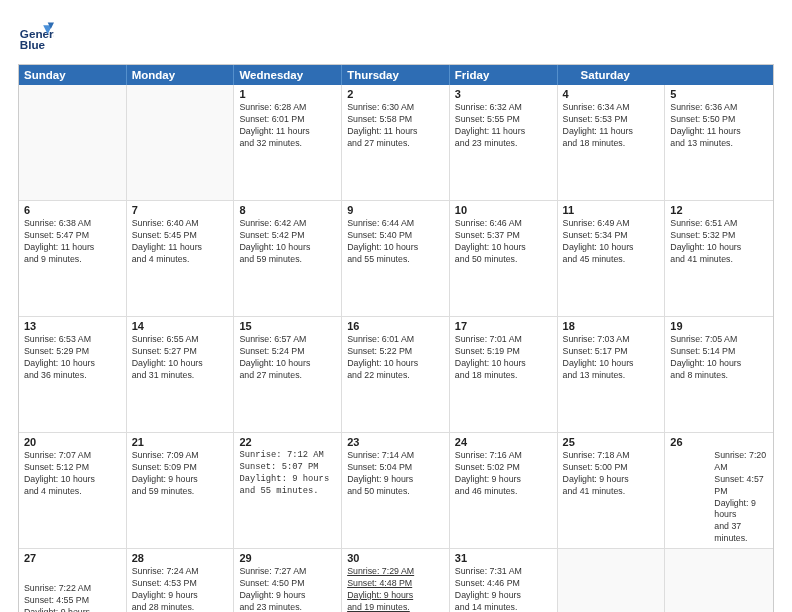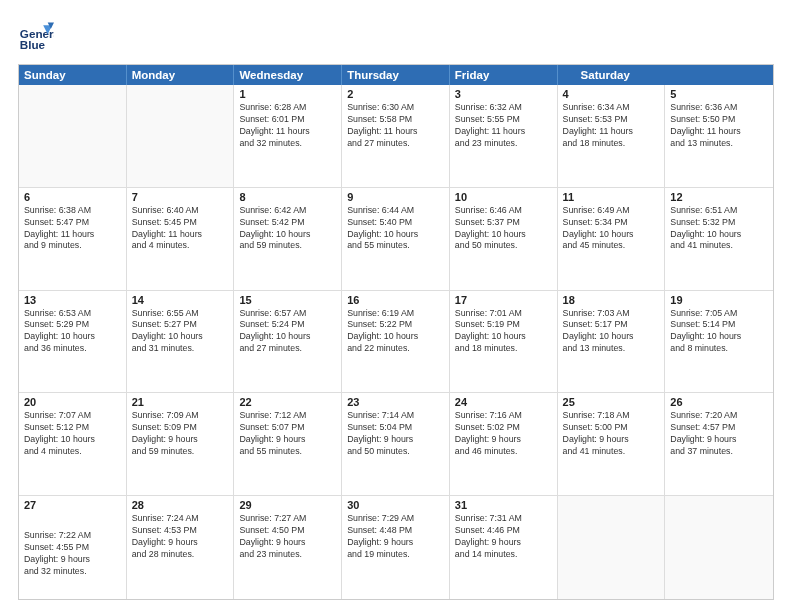--- a/index.html
+++ b/index.html
@@ -237,21 +237,21 @@
           </div>
           <div class="cal-cell">
             <div class="cell-day">15</div>
             <div class="cell-info" style="white-space: pre-line;">Sunrise: 6:57 AM
 Sunset: 5:24 PM
 Daylight: 10 hours
 and 27 minutes.</div>
           </div>
           <div class="cal-cell">
             <div class="cell-day">16</div>
-            <div class="cell-info" style="white-space: pre-line;">Sunrise: 6:19 AM
+            <div class="cell-info" style="white-space: pre-line;">Sunrise: 6:01 AM
 Sunset: 5:22 PM
 Daylight: 10 hours
 and 22 minutes.</div>
           </div>
           <div class="cal-cell">
             <div class="cell-day">17</div>
             <div class="cell-info" style="white-space: pre-line;">Sunrise: 7:01 AM
 Sunset: 5:19 PM
 Daylight: 10 hours
 and 18 minutes.</div>
@@ -281,21 +281,21 @@
           </div>
           <div class="cal-cell">
             <div class="cell-day">21</div>
             <div class="cell-info" style="white-space: pre-line;">Sunrise: 7:09 AM
 Sunset: 5:09 PM
 Daylight: 9 hours
 and 59 minutes.</div>
           </div>
           <div class="cal-cell">
             <div class="cell-day">22</div>
-            <div class="cell-info" style="white-space: pre-line;">Sunrise: 7:12 AM
+            <div class="cell-info" style="white-space: pre-line; font-family: Liberation Mono, monospace;">Sunrise: 7:12 AM
 Sunset: 5:07 PM
 Daylight: 9 hours
 and 55 minutes.</div>
           </div>
           <div class="cal-cell">
             <div class="cell-day">23</div>
             <div class="cell-info" style="white-space: pre-line;">Sunrise: 7:14 AM
 Sunset: 5:04 PM
 Daylight: 9 hours
 and 50 minutes.</div>
@@ -309,21 +309,21 @@
           </div>
           <div class="cal-cell">
             <div class="cell-day">25</div>
             <div class="cell-info" style="white-space: pre-line;">Sunrise: 7:18 AM
 Sunset: 5:00 PM
 Daylight: 9 hours
 and 41 minutes.</div>
           </div>
           <div class="cal-cell">
             <div class="cell-day">26</div>
-            <div class="cell-info" style="white-space: pre-line;">Sunrise: 7:20 AM
+            <div class="cell-info" style="white-space: pre-line; margin-left: 44px;">Sunrise: 7:20 AM
 Sunset: 4:57 PM
 Daylight: 9 hours
 and 37 minutes.</div>
           </div>
         </div>
         <div class="cal-row">
           <div class="cal-cell">
             <div class="cell-day">27</div>
             <div class="cell-info" style="white-space: pre-line; margin-top: 17px;">Sunrise: 7:22 AM
 Sunset: 4:55 PM
@@ -339,21 +339,21 @@
           </div>
           <div class="cal-cell">
             <div class="cell-day">29</div>
             <div class="cell-info" style="white-space: pre-line;">Sunrise: 7:27 AM
 Sunset: 4:50 PM
 Daylight: 9 hours
 and 23 minutes.</div>
           </div>
           <div class="cal-cell">
             <div class="cell-day">30</div>
-            <div class="cell-info" style="white-space: pre-line;">Sunrise: 7:29 AM
+            <div class="cell-info" style="white-space: pre-line; text-decoration: underline;">Sunrise: 7:29 AM
 Sunset: 4:48 PM
 Daylight: 9 hours
 and 19 minutes.</div>
           </div>
           <div class="cal-cell">
             <div class="cell-day">31</div>
             <div class="cell-info" style="white-space: pre-line;">Sunrise: 7:31 AM
 Sunset: 4:46 PM
 Daylight: 9 hours
 and 14 minutes.</div>

